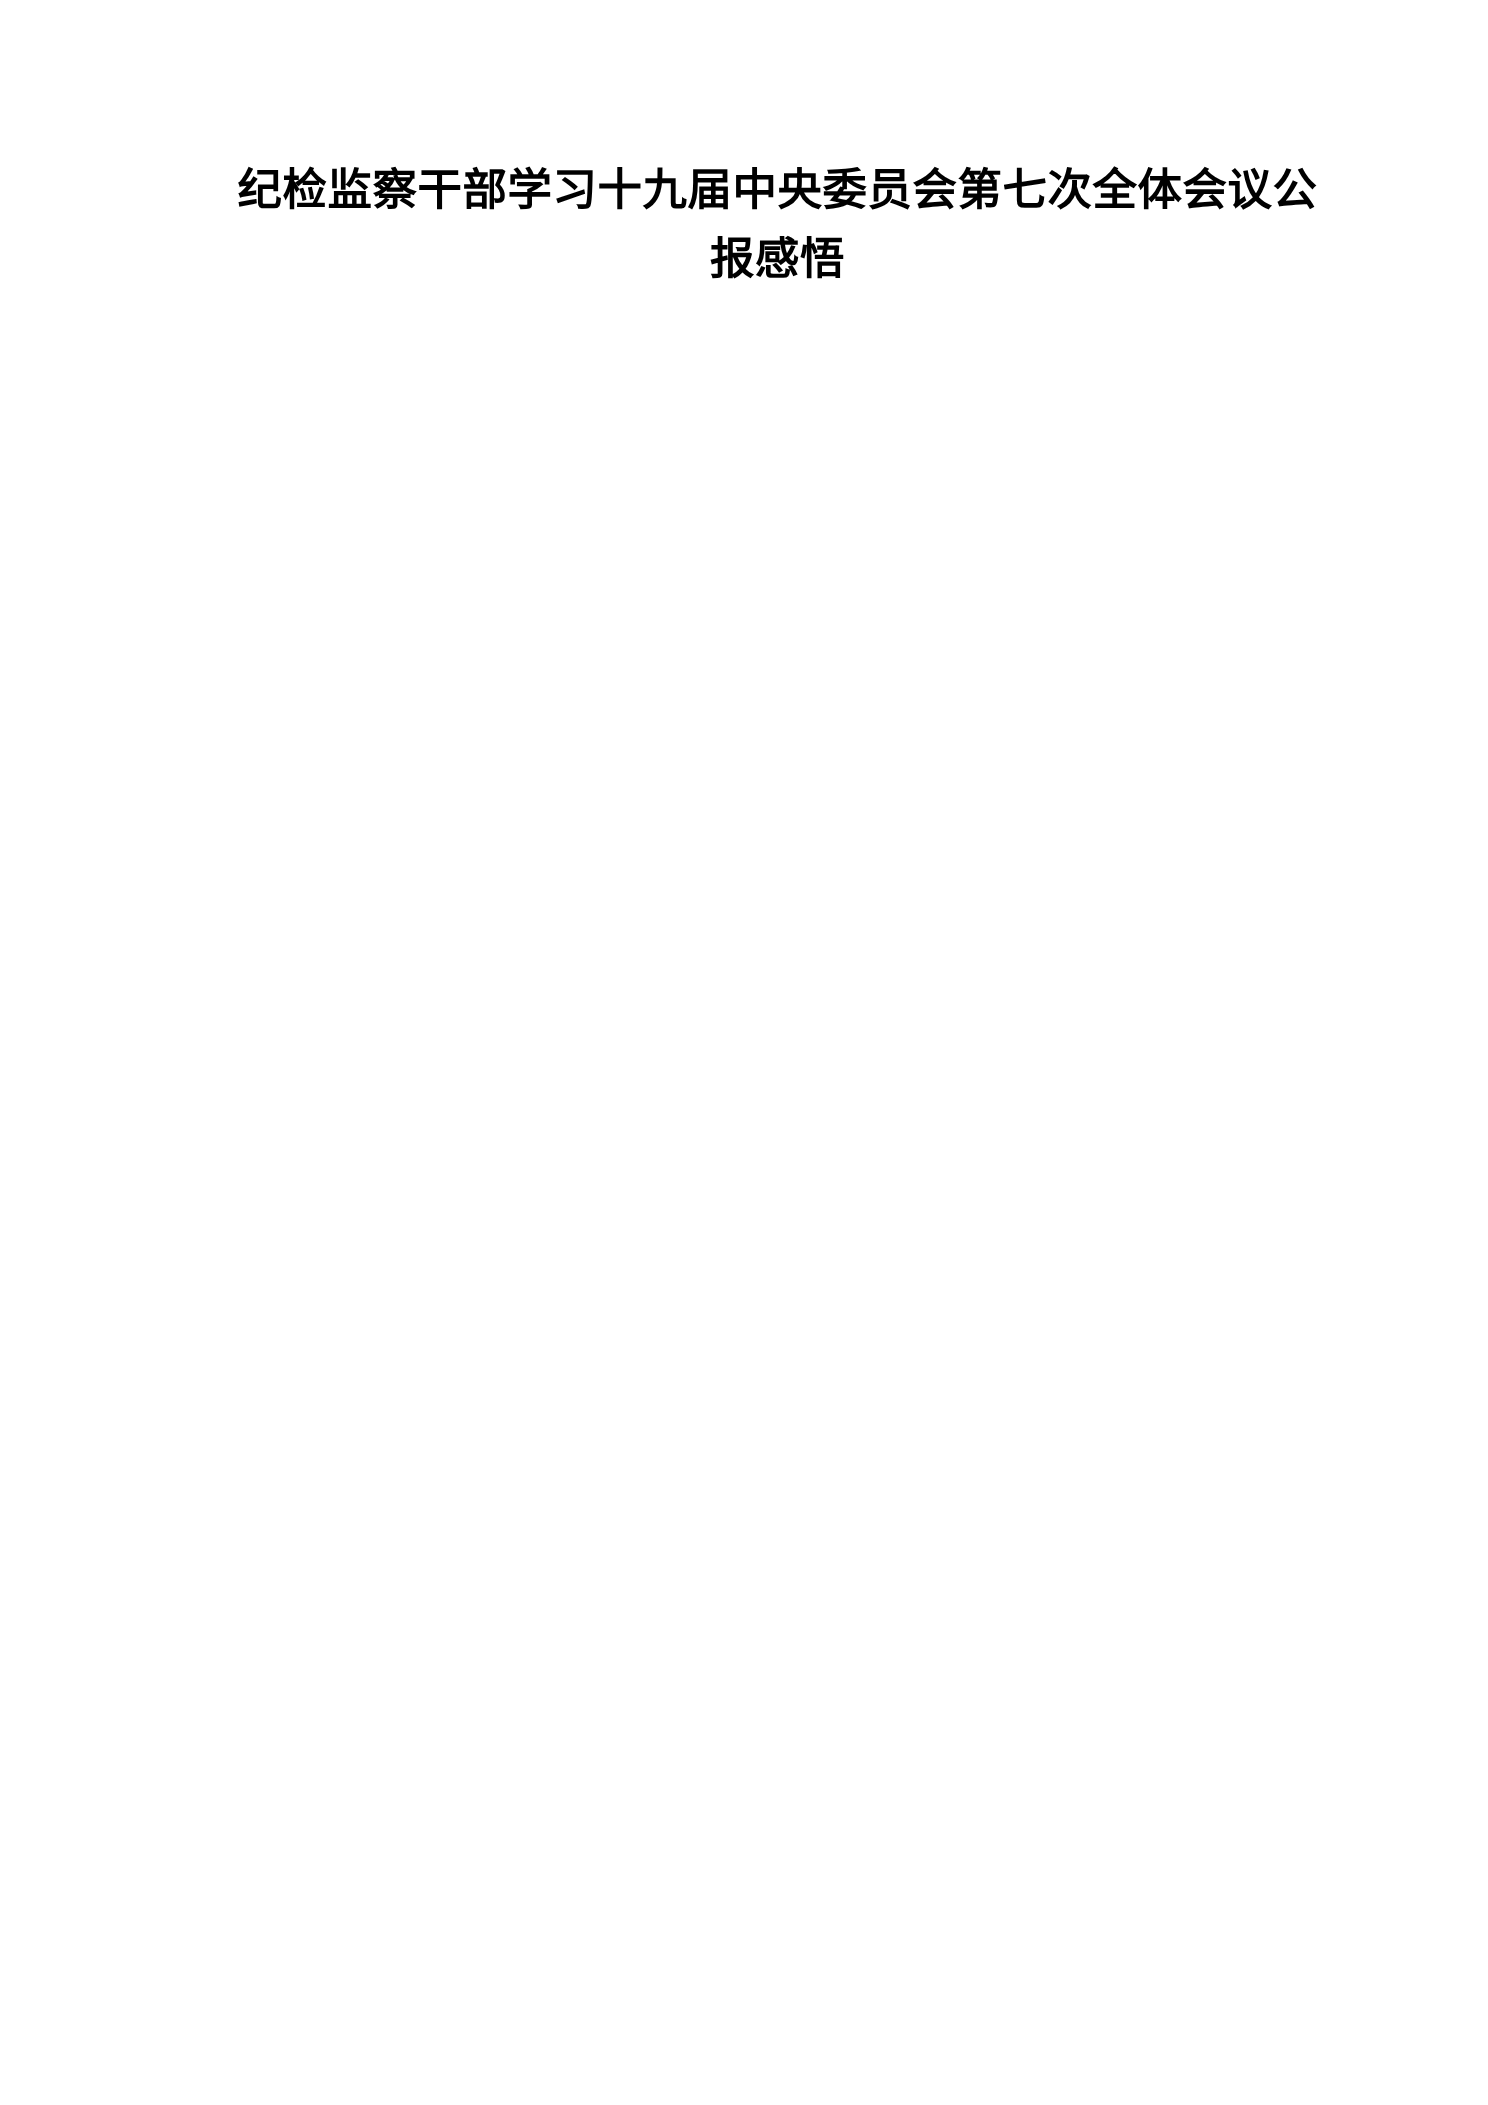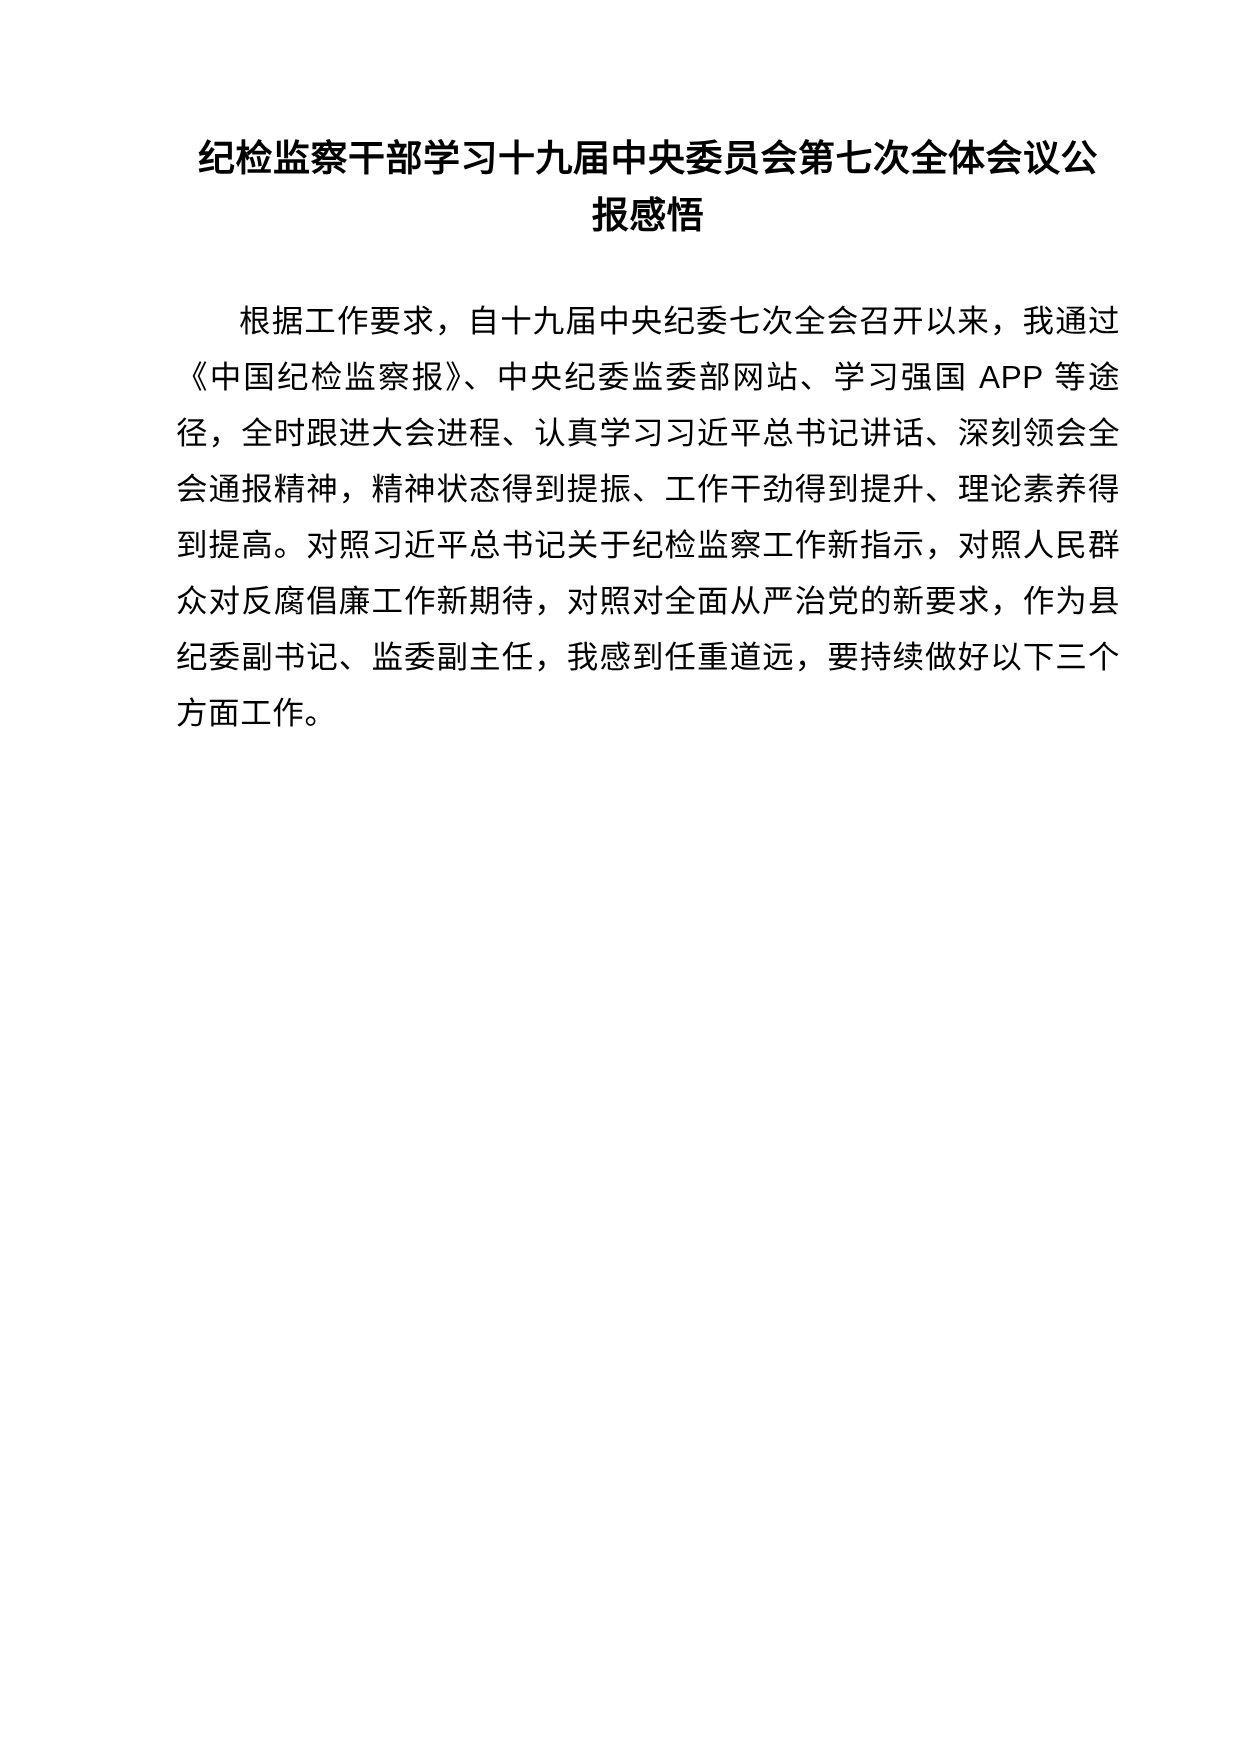--- a/index.html
+++ b/index.html
@@ -41,15 +41,14 @@
     text-indent: 2em;
     letter-spacing: 0.6px;
   }
 </style>
 </head>
 <body>
 
 <div class="page">
   <h1 class="doc-title">纪检监察干部学习十九届中央委员会第七次全体会议公报感悟</h1>
   <div class="doc-body">
-    <p>根据工作要求，自十九届中央纪委七次全会召开以来，我通过《中国纪检监察报》、中央纪委监委部网站、学习强国 APP 等途径，全时跟进大会进程、认真学习习近平总书记讲话、深刻领会全会通报精神，精神状态得到提振、工作干劲得到提升、理论素养得到提高。对照习近平总书记关于纪检监察工作新指示，对照人民群众对反腐倡廉工作新期待，对照对全面从严治党的新要求，作为县纪委副书记、监委副主任，我感到任重道远，要持续做好以下三个方面工作。</p>
   </div>
 </div>
 
 </body></html>

